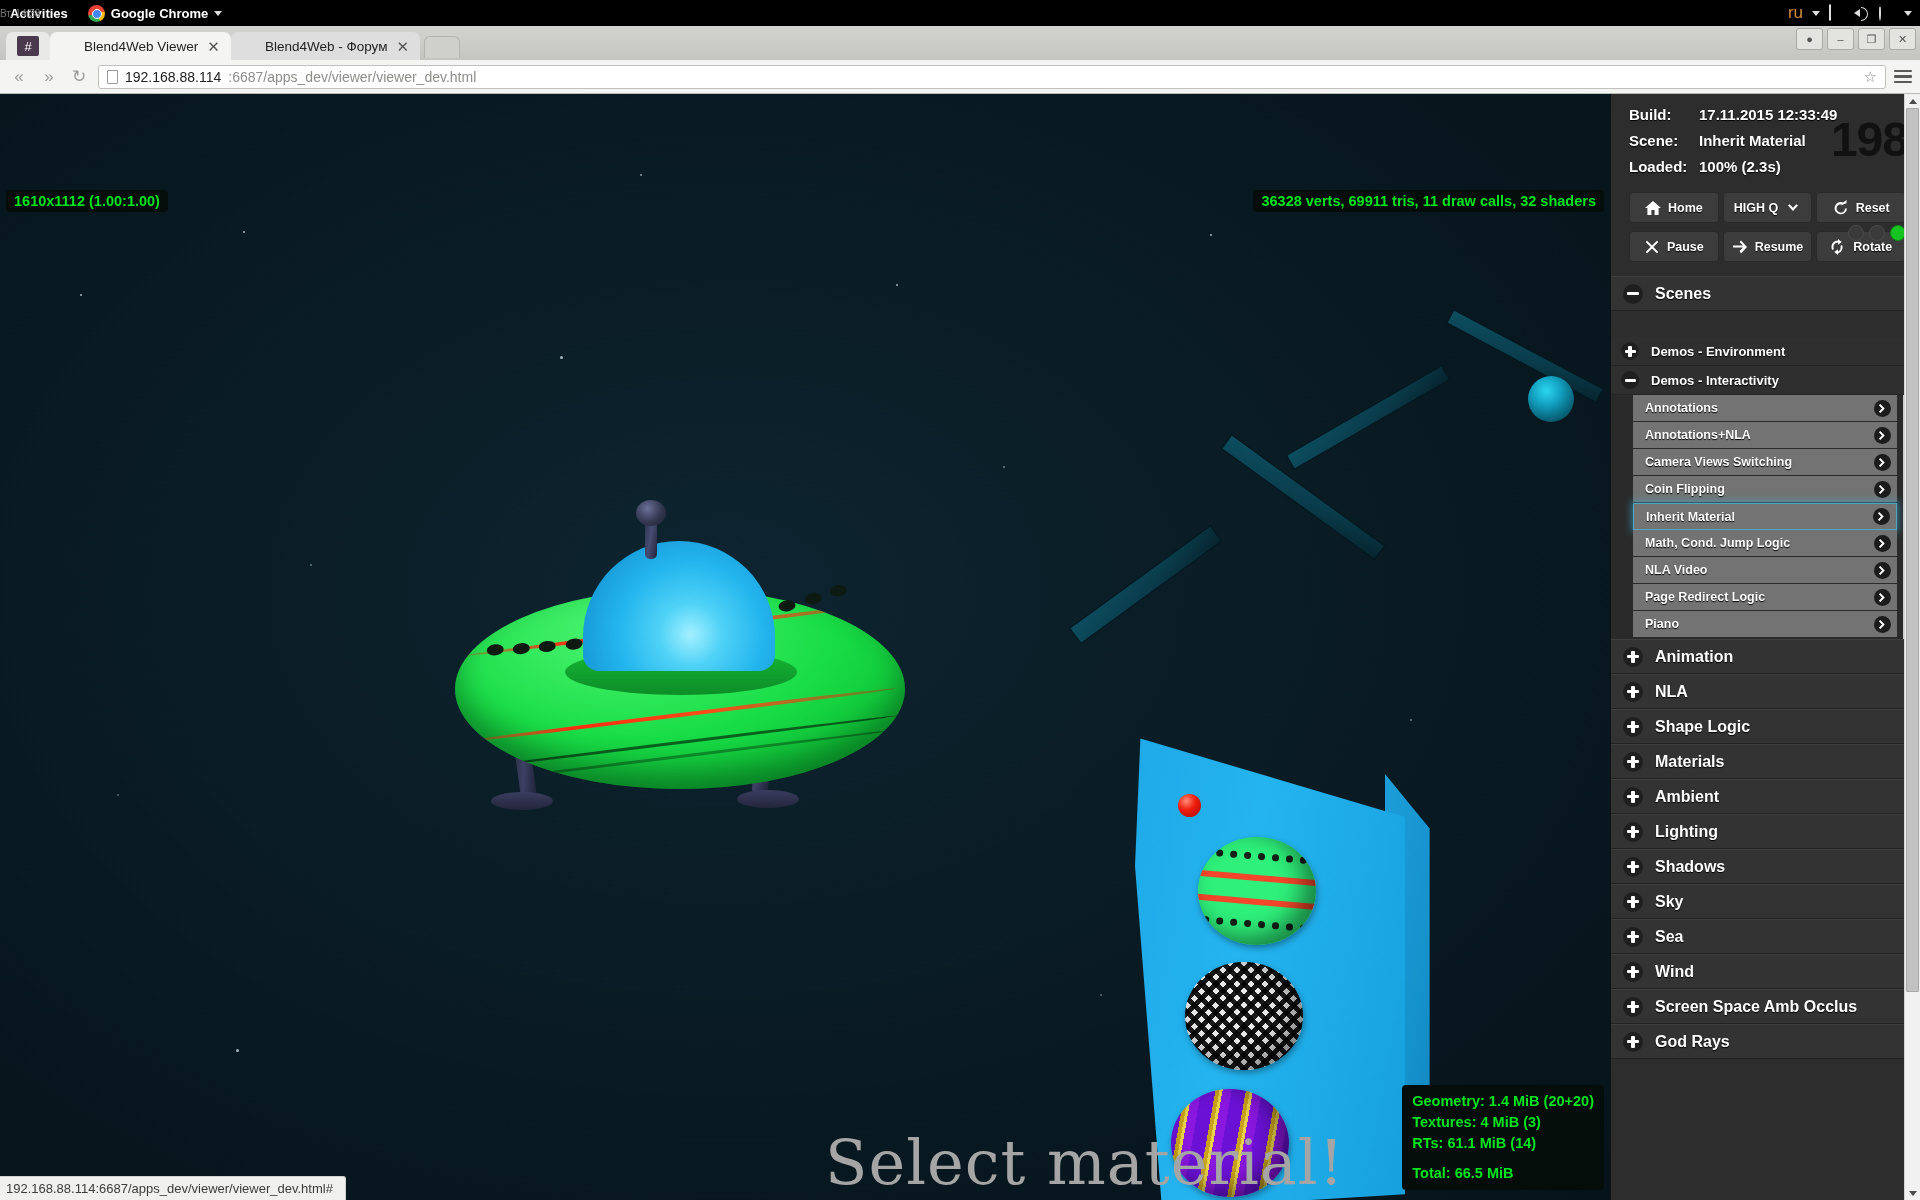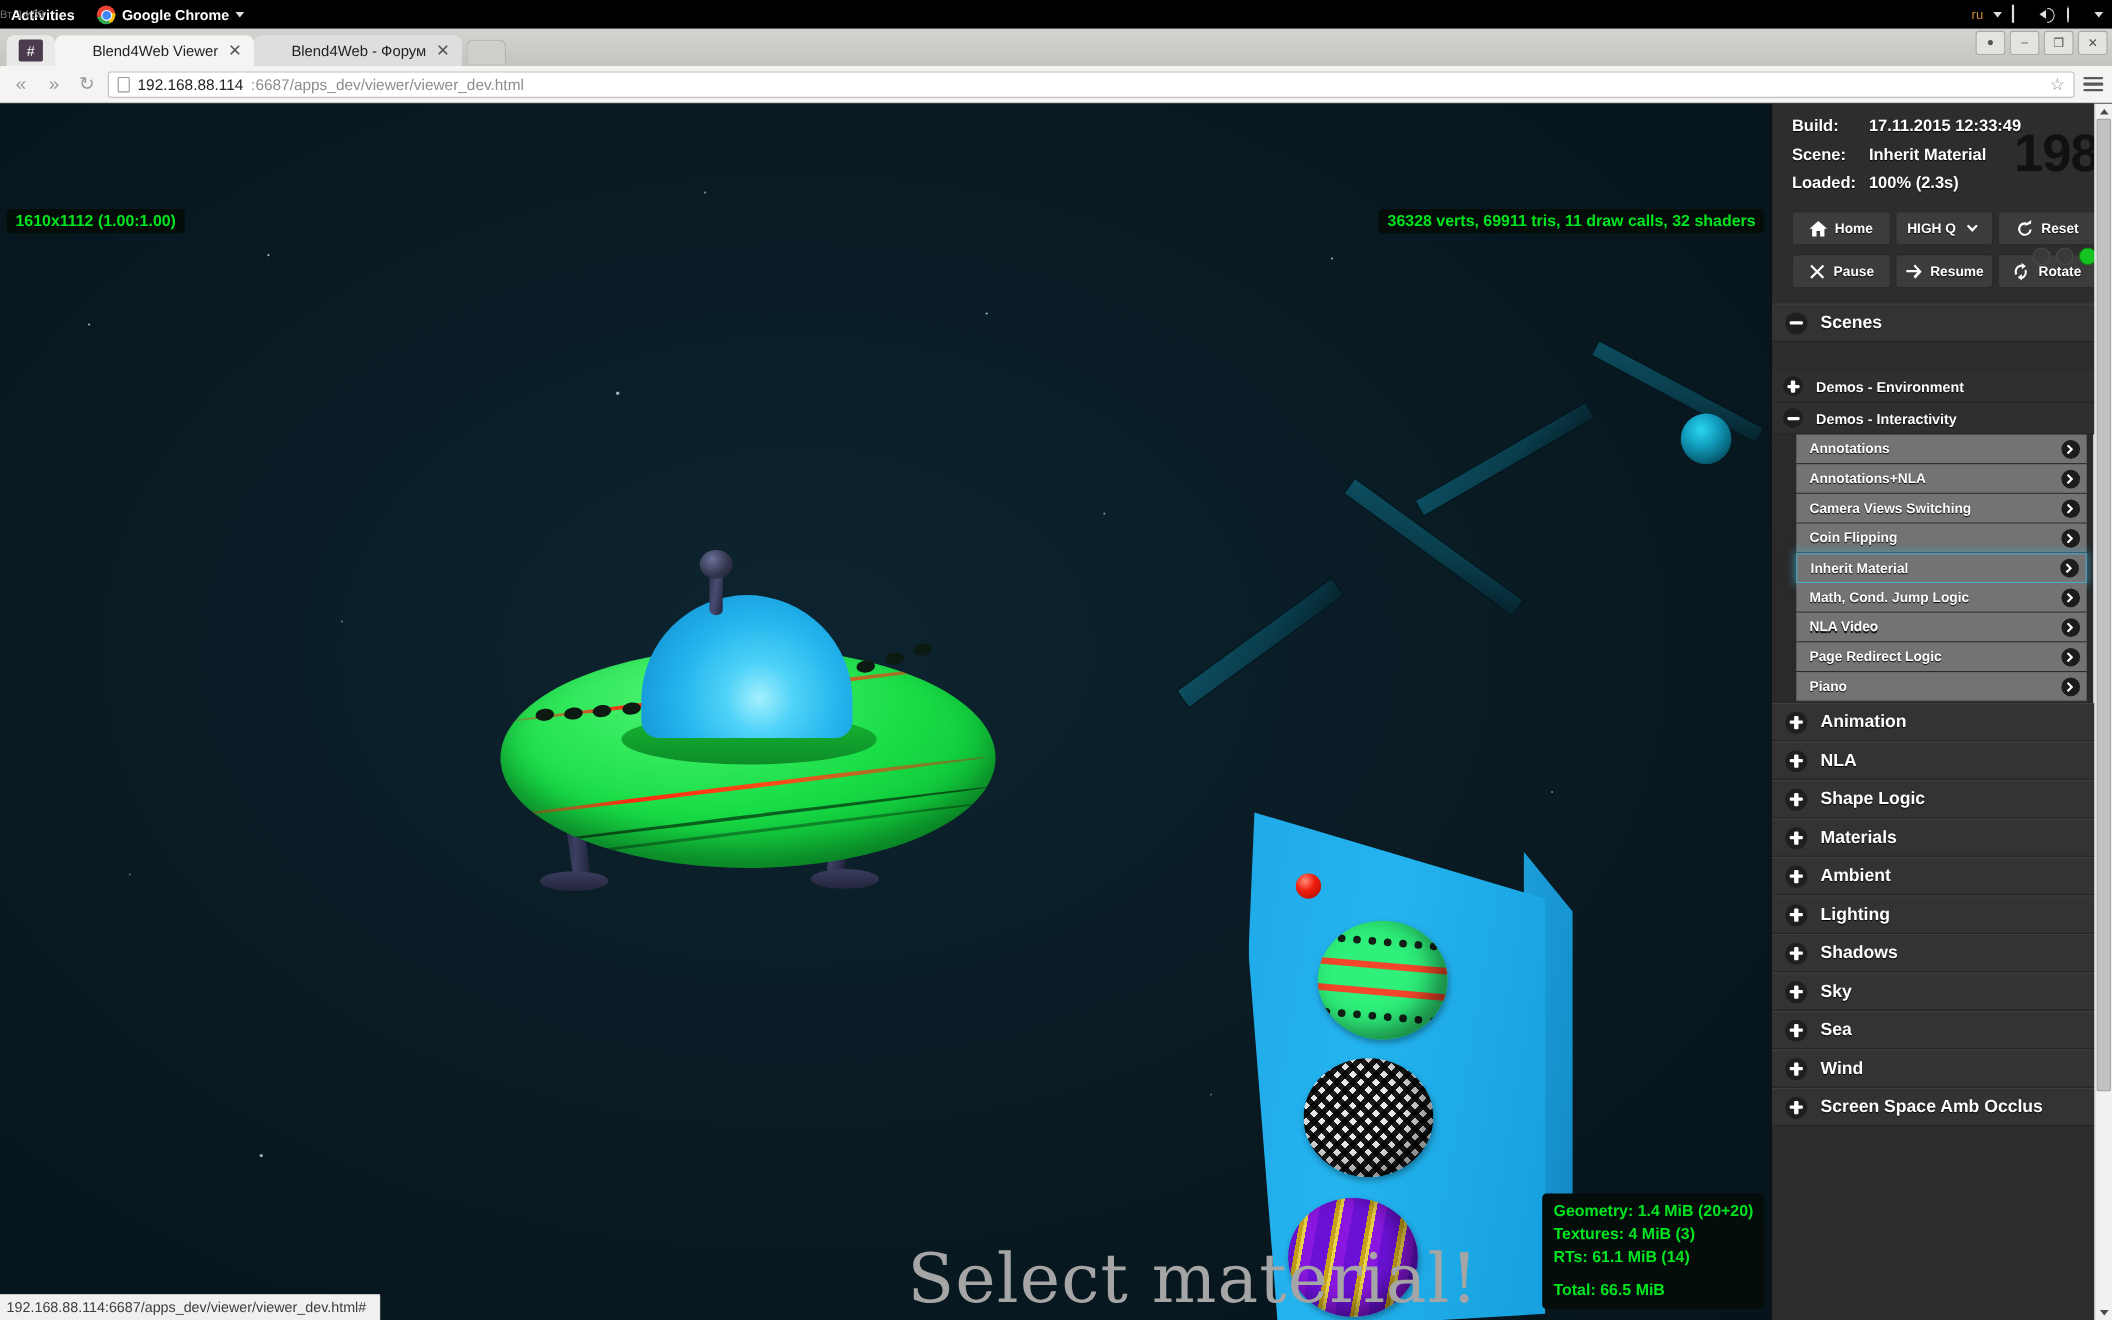--- a/index.html
+++ b/index.html
@@ -41,21 +41,21 @@
     border-right: 4px solid transparent; border-top: 5px solid #ddd;
     display: inline-block;
   }
   #gnome-clock {
     position: absolute; left: 0; right: 0; text-align: left;
     font-weight: normal; font-size: 10px; color: #737373;
   }
   #gnome-right {
     position: absolute; right: 8px; display: flex; align-items: center; gap: 9px;
   }
-  #gnome-lang { color: #d08a3c; font-weight: normal; font-size: 12px; }
+  #gnome-lang { color: #d08a3c; font-weight: normal; font-size: 17px; }
   .sysicon { width: 16px; height: 16px; position: relative; }
   .ic-screen {
     border: 1.6px solid #ddd; border-radius: 2px; width: 13px; height: 15px;
   }
   .ic-vol::before {
     content: ""; position: absolute; left: 0; top: 4px;
     width: 0; height: 0; border-top: 4px solid transparent;
     border-bottom: 4px solid transparent; border-right: 6px solid #ddd;
   }
   .ic-vol::after {
@@ -839,20 +839,24 @@
           <span>Sea</span>
         </div>
         <div class="acc-head">
           <span class="pm plus"></span>
           <span>Wind</span>
         </div>
         <div class="acc-head">
           <span class="pm plus"></span>
           <span>Screen Space Amb Occlus</span>
         </div>
+        <div class="acc-head">
+          <span class="pm plus"></span>
+          <span>God Rays</span>
+        </div>
       </div>
     </div>
 
     <div id="outer-scroll">
       <div class="arr up">
           <span class="tri u"></span>
         </div>
       <div class="thumb"></div>
       <div class="arr dn">
           <span class="tri d"></span>

